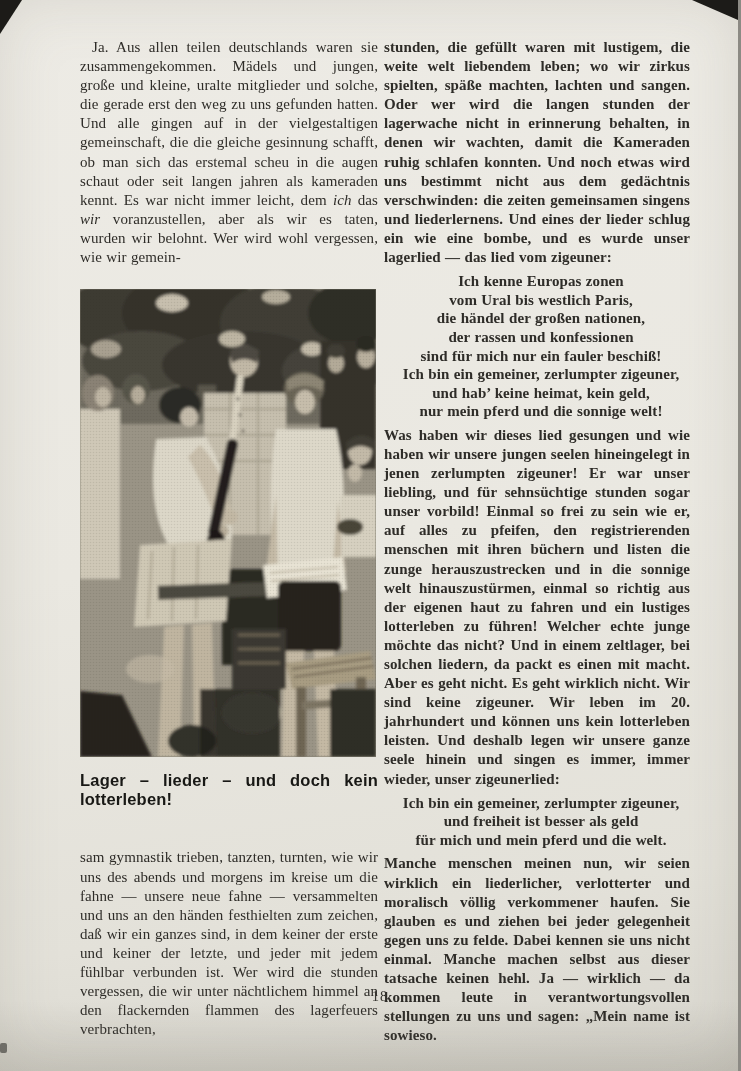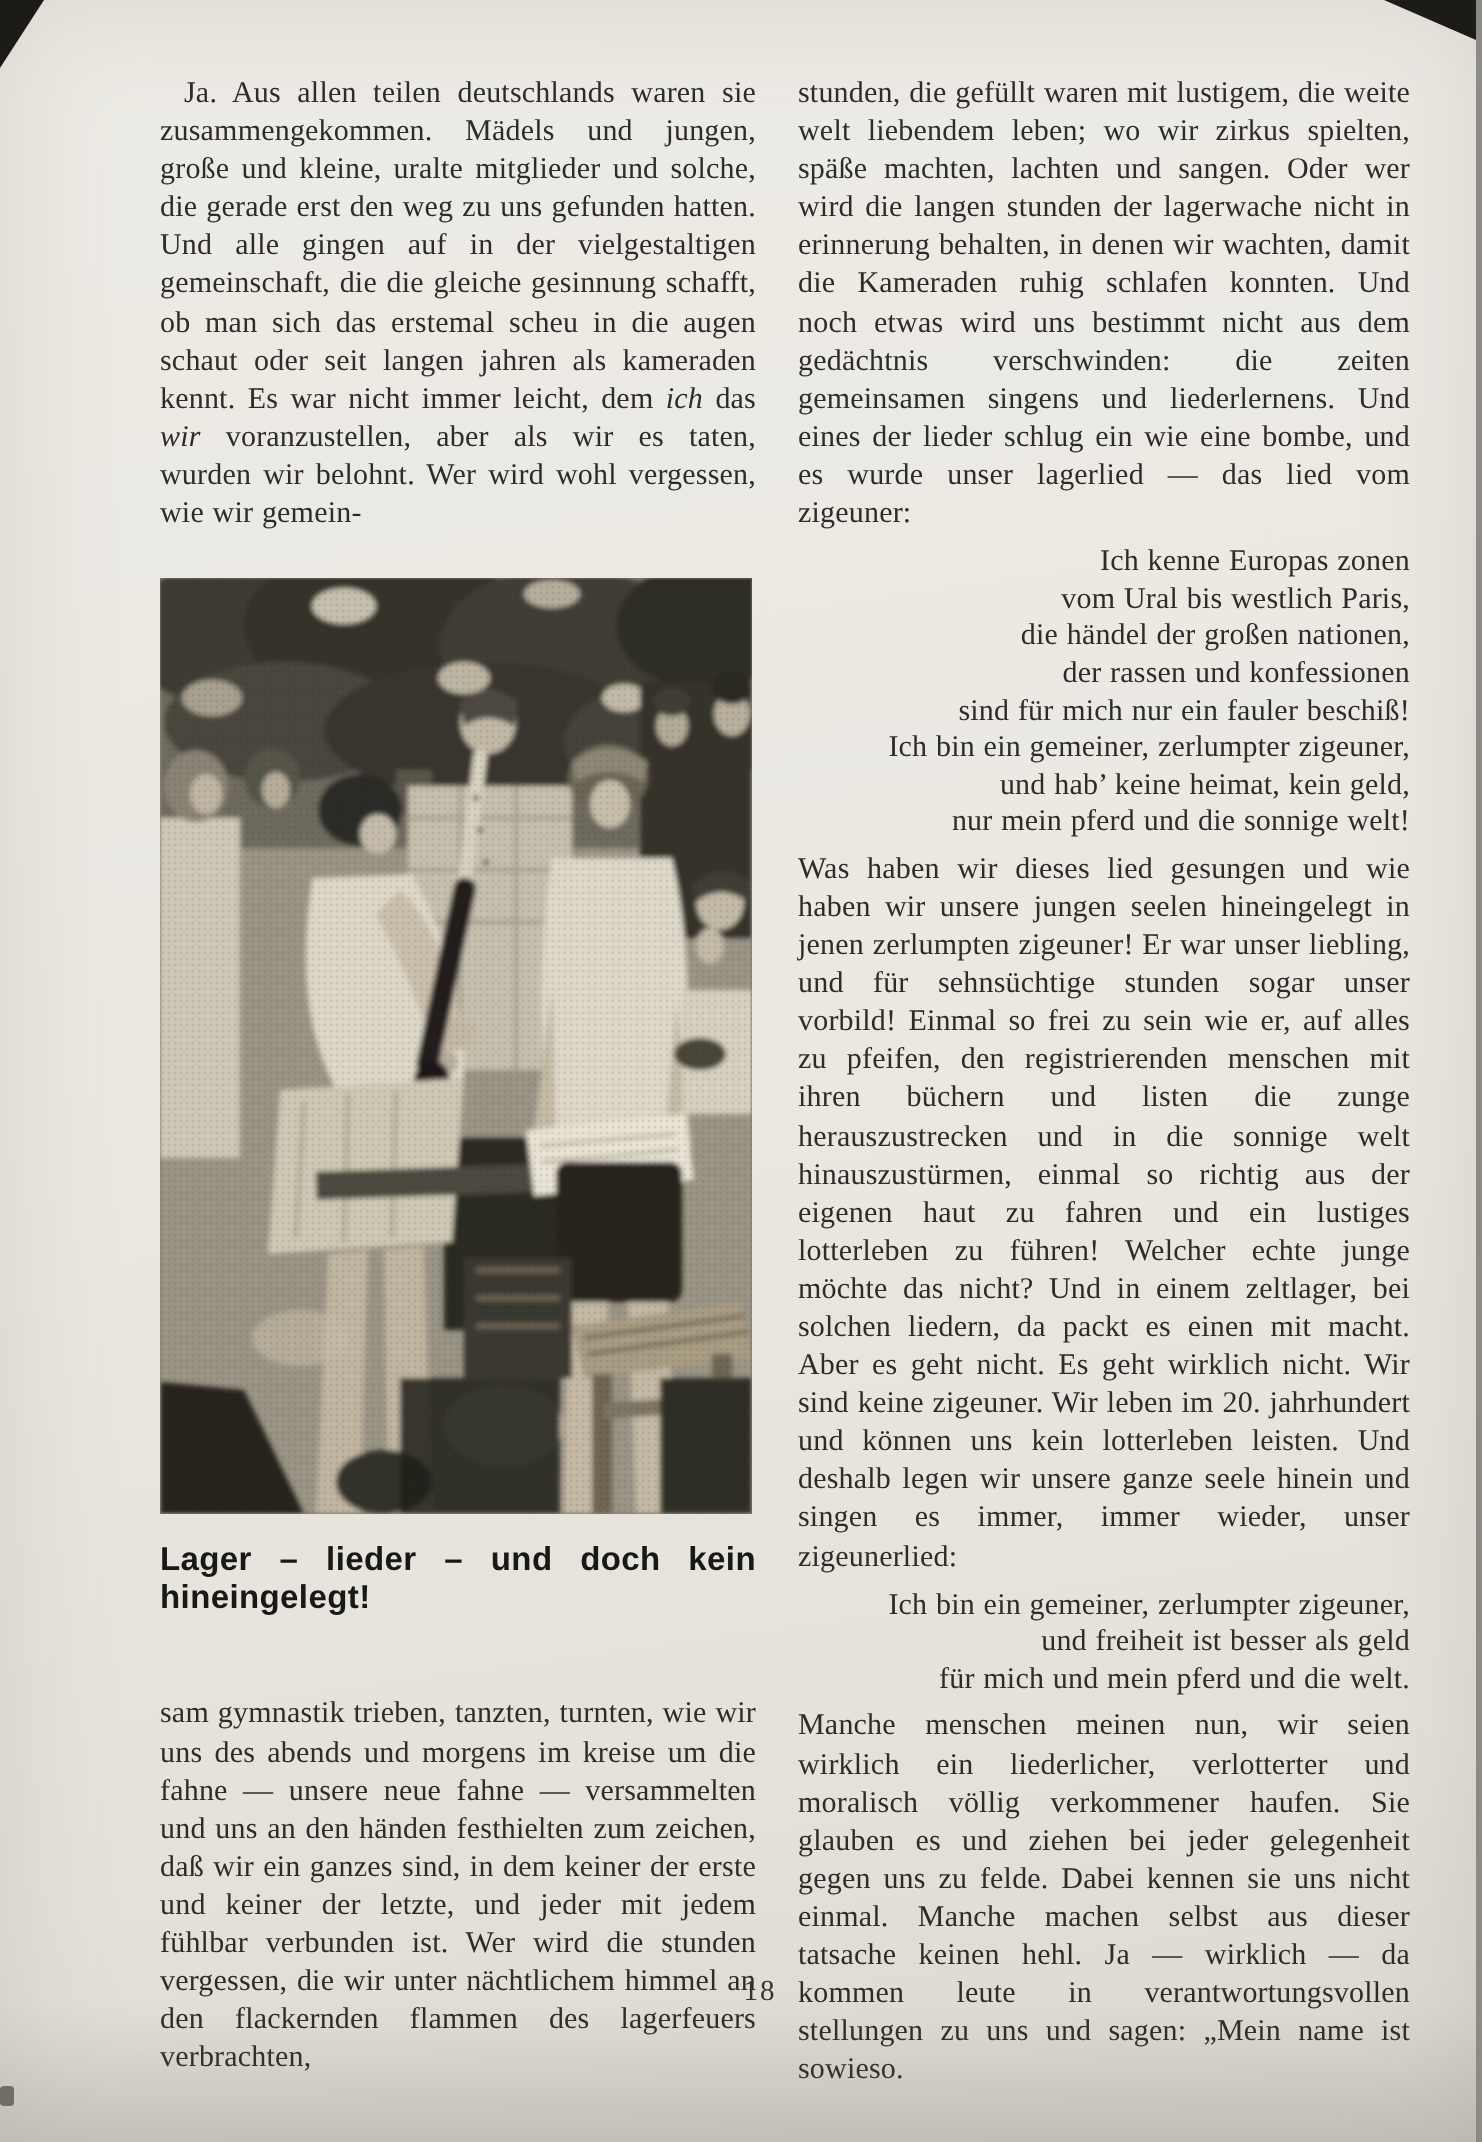--- a/index.html
+++ b/index.html
@@ -9,24 +9,24 @@
     background:linear-gradient(172deg,#edebe5 0%,#eae8e1 50%,#e3e1d9 82%,#d8d6ce 100%);
     font-family:"Liberation Serif",serif;color:#2e2c28;
     box-shadow:inset 0 0 60px rgba(120,115,100,0.18);
   }
   .corner{position:absolute;background:#1c1b18;}
   .corner.tl{left:0;top:0;width:22px;height:34px;clip-path:polygon(0 0,100% 0,0 100%);}
   .corner.tr{right:0;top:0;width:46px;height:20px;clip-path:polygon(0 0,100% 0,100% 100%);}
   .corner.bl{left:0;bottom:18px;width:7px;height:10px;opacity:.55;border-radius:2px;}
   .col{position:absolute;top:38px;font-size:15px;line-height:19.1px;text-align:justify;letter-spacing:.1px;word-spacing:.5px;}
   .col-left{left:80px;width:298px;}
-  .col-right{left:399px;width:306px;}
+  .col-right{left:384px;width:306px;font-weight:bold;}
   p{margin:0;}
   .indent-first{text-indent:12px;}
-  .song{margin:5px 0 5px 8px;text-align:right;line-height:18.6px;}
+  .song{margin:5px 0 5px 8px;text-align:center;line-height:18.6px;}
   figure{margin:0;}
   .photo-wrap{margin-top:22px;width:296px;height:468px;overflow:hidden;background:#8a8578;}
   .photo-wrap svg{display:block;}
   figcaption{
     margin-top:14px;font-family:"Liberation Sans",sans-serif;font-weight:700;
     font-size:16.5px;letter-spacing:.2px;word-spacing:1px;color:#181815;text-align:justify;
   }
   figcaption::after{content:"";display:inline-block;width:100%;}
   .after-photo{margin-top:20px;}
   .page-number{
@@ -160,21 +160,21 @@
               <ellipse cx="70" cy="380" rx="24" ry="14" fill="#c6bda8" opacity="0.6"></ellipse>
               <path d="M0,402 L42,406 L72,468 L0,468 Z" fill="#26241f"></path>
               <ellipse cx="112" cy="452" rx="24" ry="16" fill="#33312a"></ellipse>
               <rect x="120" y="400" width="80" height="68" fill="#211f1a" opacity="0.85"></rect>
             </g>
           </g>
           <rect width="296" height="468" fill="url(#halftone)"></rect>
           <rect x="0" y="0" width="296" height="468" fill="none" stroke="#7c786c" stroke-width="1.5" opacity="0.5"></rect>
         </svg>
       </div>
-      <figcaption>Lager – lieder – und doch kein hineingelegt!</figcaption>
+      <figcaption>Lager – lieder – und doch kein lotterleben!</figcaption>
     </figure>
 
     <p class="after-photo">sam gymnastik trieben, tanzten, turnten, wie wir uns des abends und morgens im kreise um die fahne — unsere neue fahne — versammelten und uns an den händen festhielten zum zeichen, daß wir ein ganzes sind, in dem keiner der erste und keiner der letzte, und jeder mit jedem fühlbar verbunden ist. Wer wird die stunden vergessen, die wir unter nächtlichem himmel an den flackernden flammen des lagerfeuers verbrachten,</p>
   </div>
 
   <div class="col col-right">
     <p>stunden, die gefüllt waren mit lustigem, die weite welt liebendem leben; wo wir zirkus spielten, späße machten, lachten und sangen. Oder wer wird die langen stunden der lagerwache nicht in erinnerung behalten, in denen wir wachten, damit die Kameraden ruhig schlafen konnten. Und noch etwas wird uns bestimmt nicht aus dem gedächtnis verschwinden: die zeiten gemeinsamen singens und liederlernens. Und eines der lieder schlug ein wie eine bombe, und es wurde unser lagerlied — das lied vom zigeuner:</p>
     <p class="song">Ich kenne Europas zonen<br>vom Ural bis westlich Paris,<br>die händel der großen nationen,<br>der rassen und konfessionen<br>sind für mich nur ein fauler beschiß!<br>Ich bin ein gemeiner, zerlumpter zigeuner,<br>und hab’ keine heimat, kein geld,<br>nur mein pferd und die sonnige welt!</p>
     <p>Was haben wir dieses lied gesungen und wie haben wir unsere jungen seelen hineingelegt in jenen zerlumpten zigeuner! Er war unser liebling, und für sehnsüchtige stunden sogar unser vorbild! Einmal so frei zu sein wie er, auf alles zu pfeifen, den registrierenden menschen mit ihren büchern und listen die zunge herauszustrecken und in die sonnige welt hinauszustürmen, einmal so richtig aus der eigenen haut zu fahren und ein lustiges lotterleben zu führen! Welcher echte junge möchte das nicht? Und in einem zeltlager, bei solchen liedern, da packt es einen mit macht. Aber es geht nicht. Es geht wirklich nicht. Wir sind keine zigeuner. Wir leben im 20. jahrhundert und können uns kein lotterleben leisten. Und deshalb legen wir unsere ganze seele hinein und singen es immer, immer wieder, unser zigeunerlied:</p>
     <p class="song">Ich bin ein gemeiner, zerlumpter zigeuner,<br>und freiheit ist besser als geld<br>für mich und mein pferd und die welt.</p>

